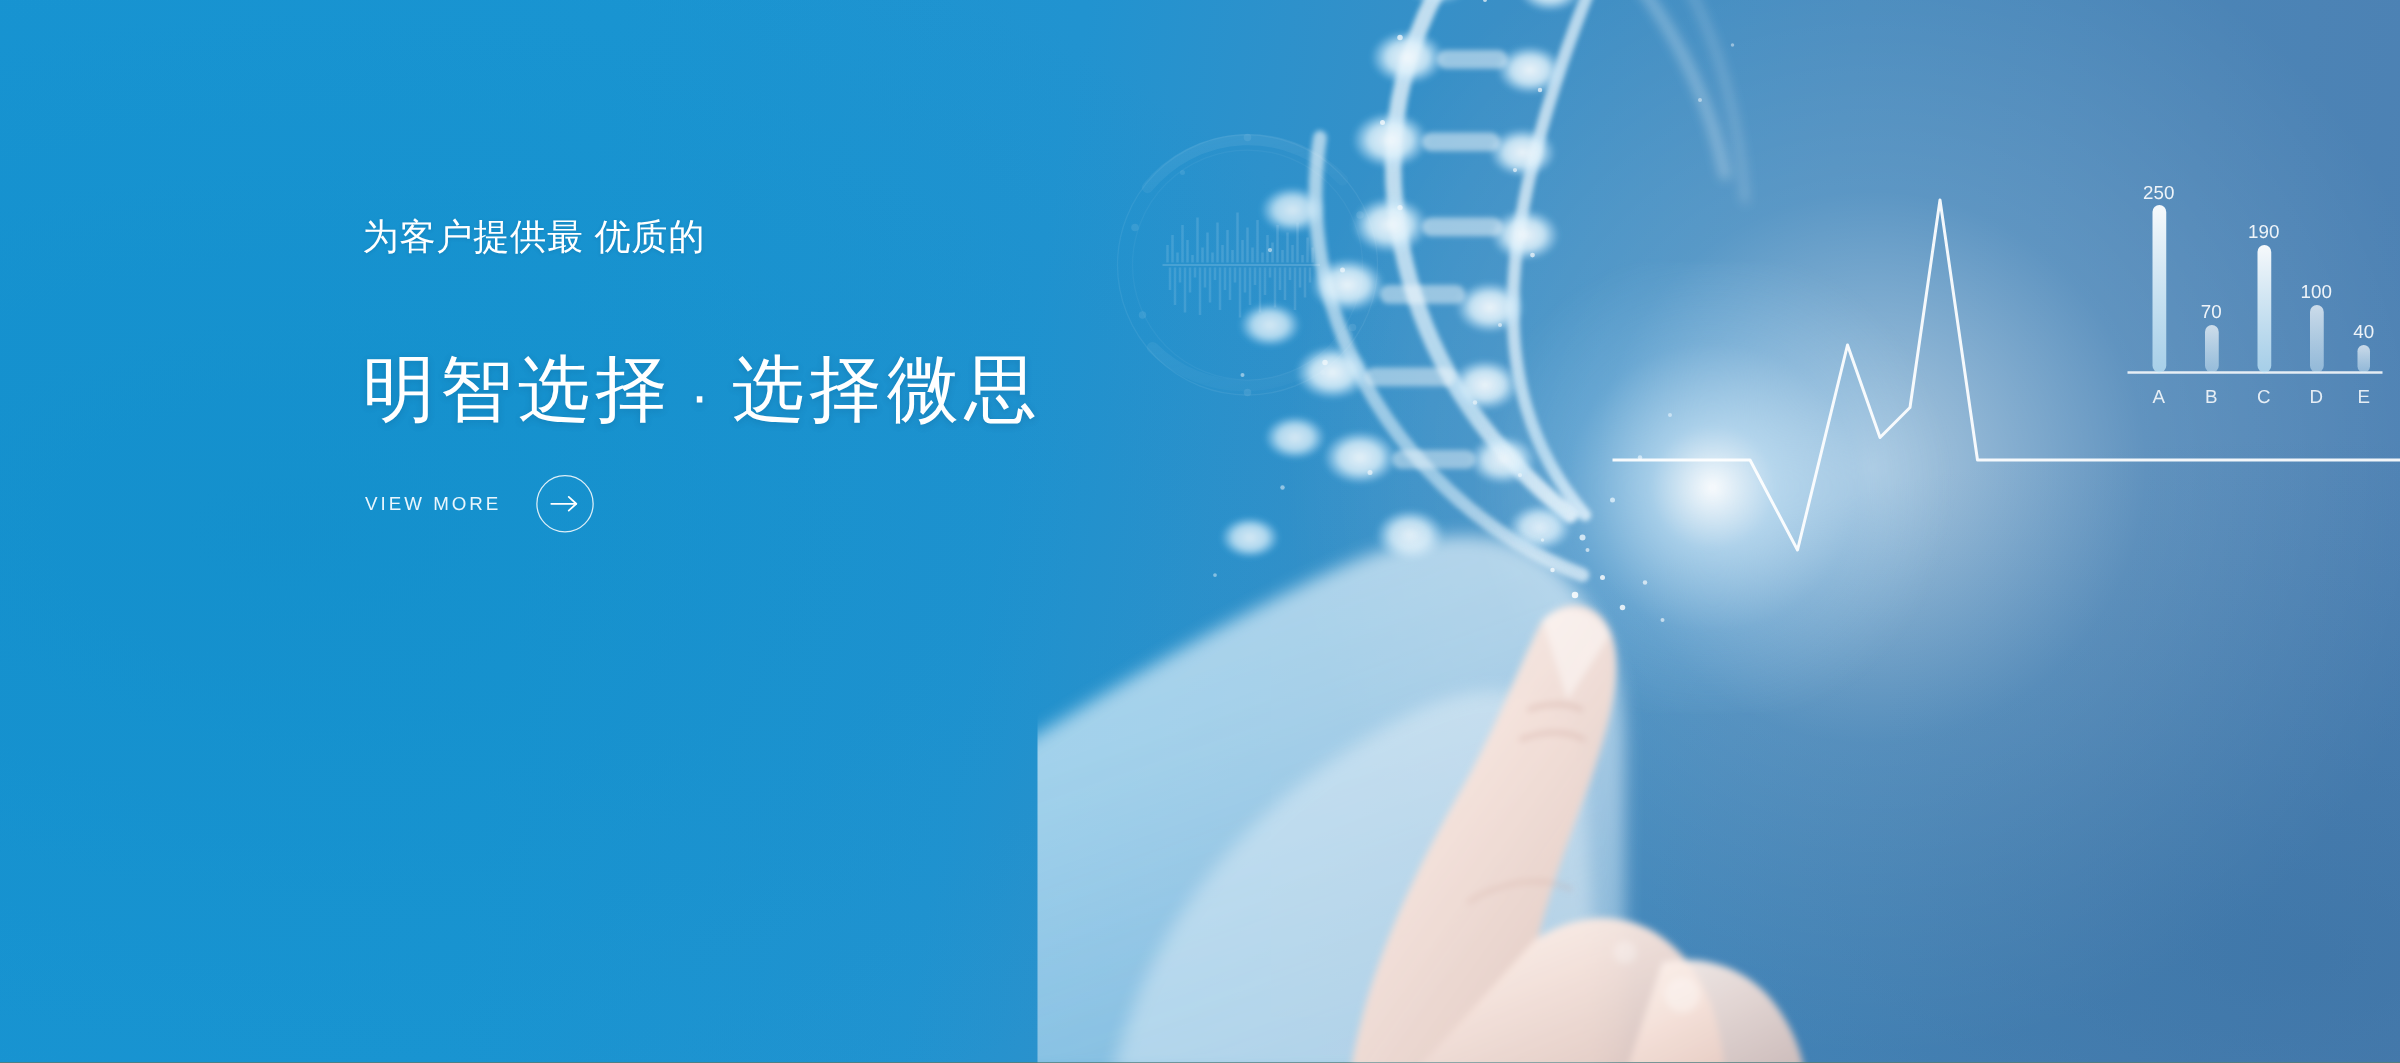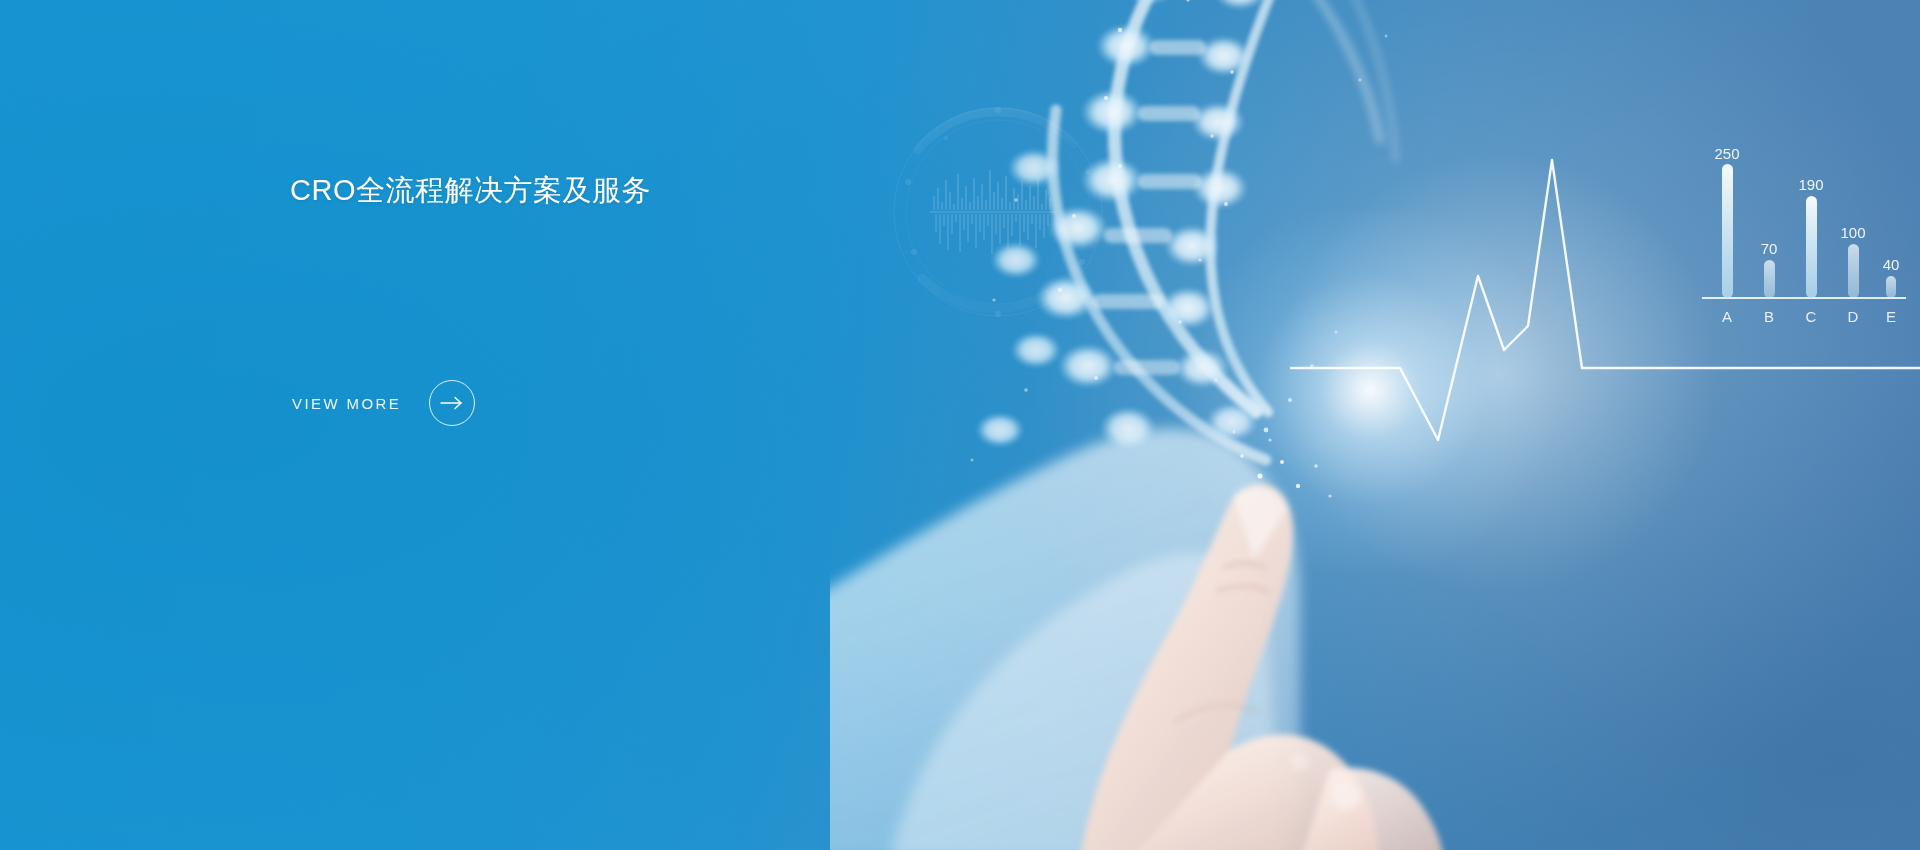--- a/index.html
+++ b/index.html
@@ -375,23 +375,26 @@
       <text x="79" y="174">B</text>
       <text x="121" y="174">C</text>
       <text x="163" y="174">D</text>
       <text x="201" y="174">E</text>
     </g>
   </svg>
 
   <div class="content">
 
     <div class="eyebrow">
-      <span class="l2">CRO全流程解决方案及服务</span>
+      <span class="l1">为客户提供最 优质的</span>
     </div>
 
+    <div class="headline">
+      <span>明智选择</span><span class="dot-sep">·</span><span>选择微思</span>
+    </div>
 
     <div class="viewmore">
       <span class="viewmore-label">VIEW MORE</span>
       <span class="vm-circle">
         <svg width="24" height="14" viewBox="0 0 24 14">
           <line x1="1" y1="7" x2="21" y2="7" stroke="#ffffff" stroke-width="1.4" stroke-linecap="round"></line>
           <polyline points="15,1.5 21,7 15,12.5" fill="none" stroke="#ffffff" stroke-width="1.4" stroke-linecap="round" stroke-linejoin="round"></polyline>
         </svg>
       </span>
     </div>

